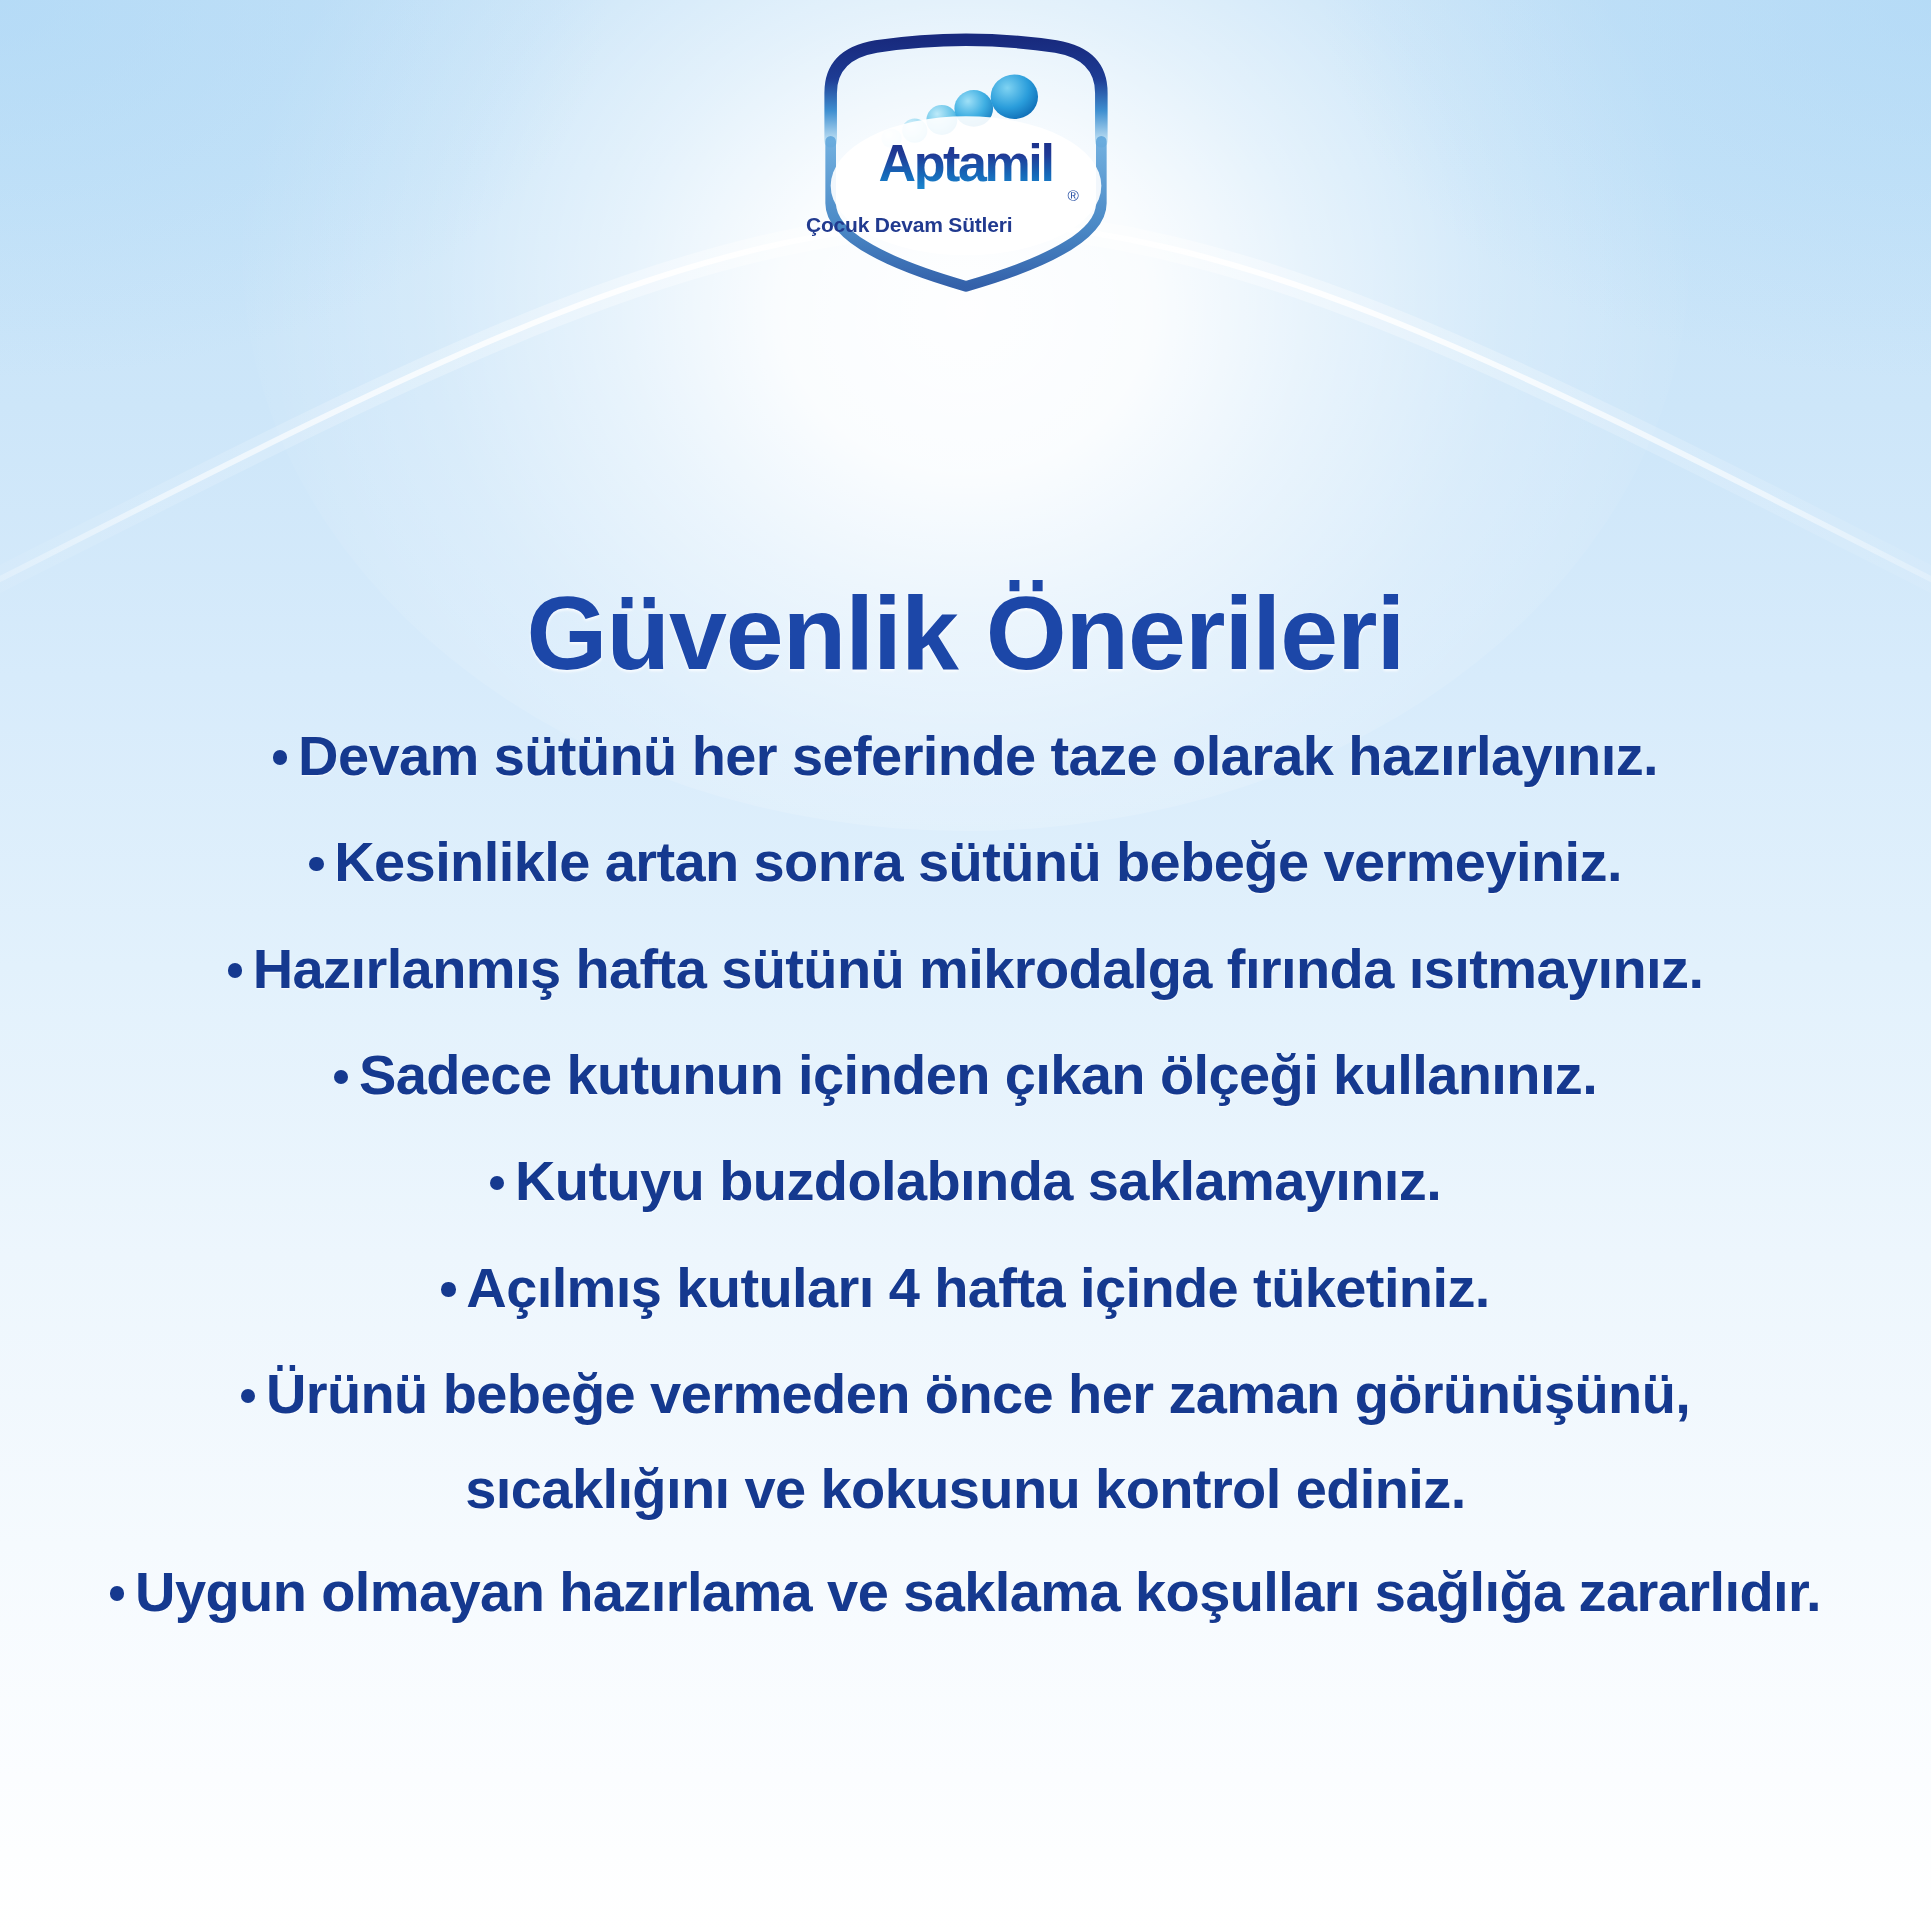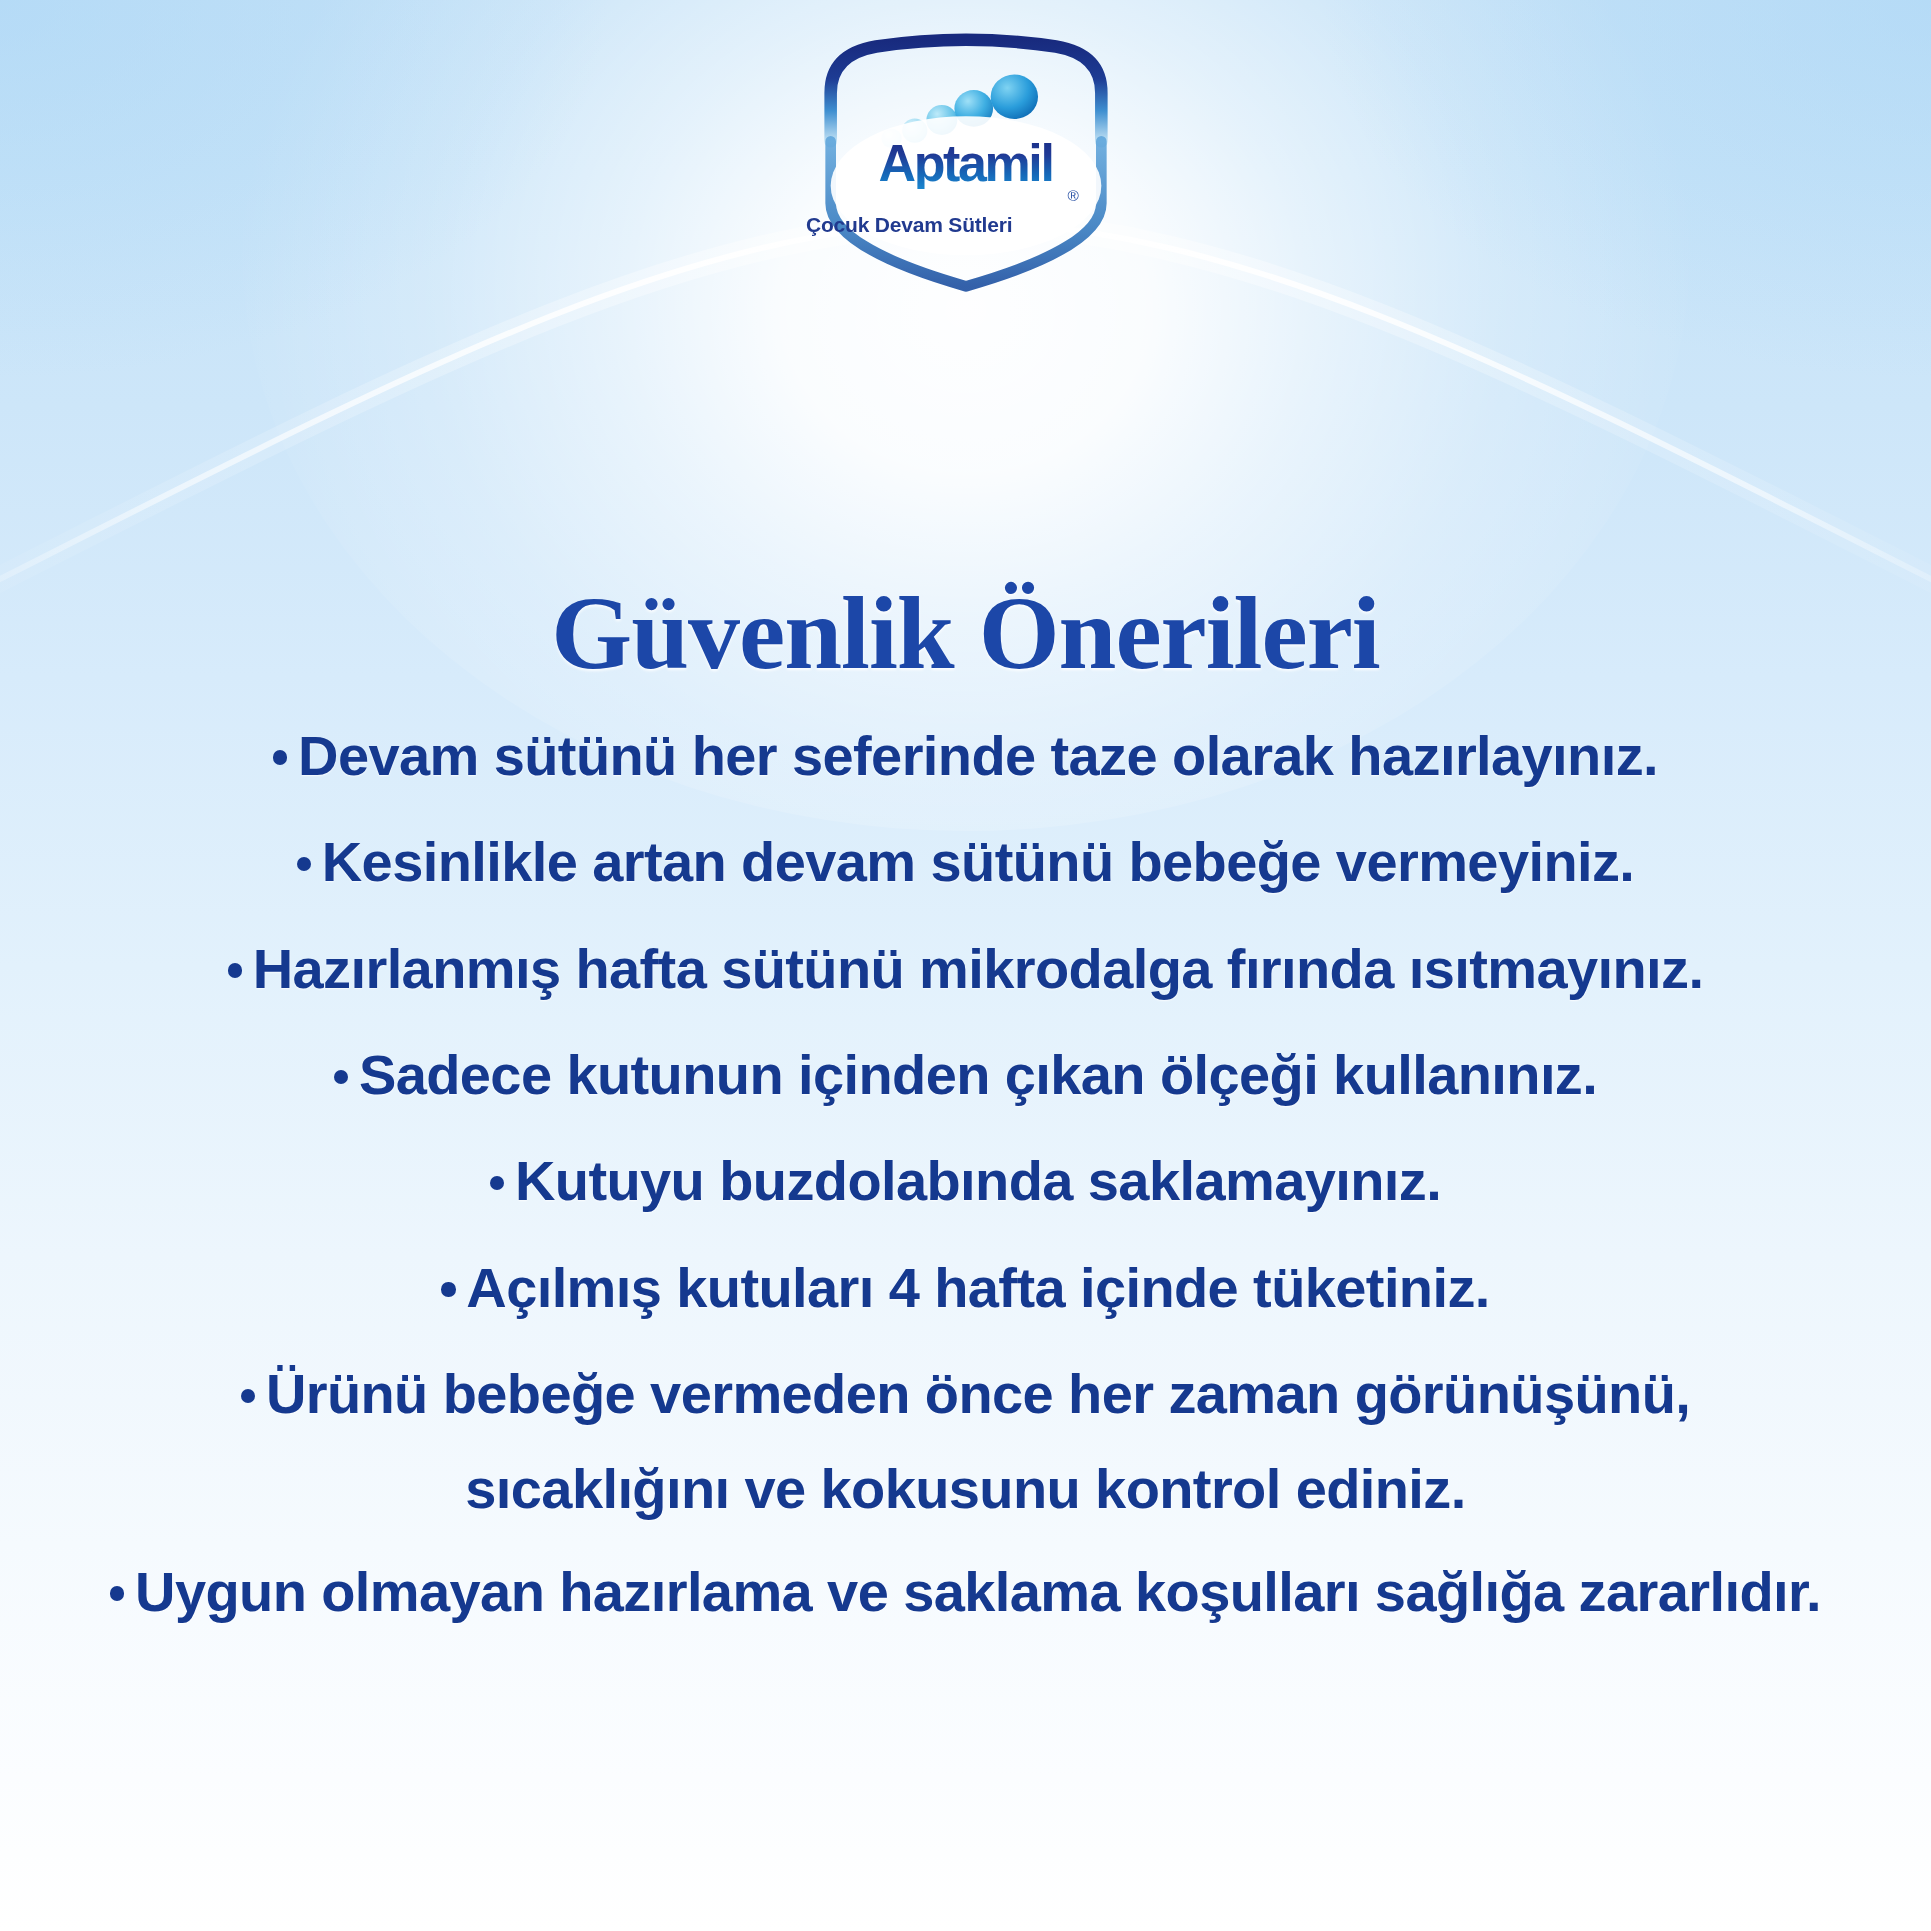--- a/index.html
+++ b/index.html
@@ -125,21 +125,21 @@
     white-space: nowrap;
   }
 
   
   .headline {
     position: absolute;
     left: 0;
     top: 502px;
     width: 1931px;
     text-align: center;
-    font-family: Liberation Serif, serif;
+    font-family: Liberation Sans, sans-serif;
     font-size: 104px;
     font-weight: bold;
     color: #1c47a8;
     letter-spacing: -1px;
     line-height: 1.18;
     text-shadow: 0 1.9px 2.9px rgba(255,255,255,0.85);
   }
 
   
   .tips {
@@ -273,21 +273,21 @@
     <div class="logo-tagline">Çocuk Devam Sütleri</div>
   </div>
 
   <h1 class="headline">Güvenlik Önerileri</h1>
 
   <ul class="tips">
     <li class="tip">
       <span class="bullet"></span><span>Devam sütünü her seferinde taze olarak hazırlayınız.</span>
     </li>
     <li class="tip">
-      <span class="bullet"></span><span>Kesinlikle artan devam sütünü bebeğe vermeyiniz.</span>
+      <span class="bullet"></span><span>Kesinlikle artan sonra sütünü bebeğe vermeyiniz.</span>
     </li>
     <li class="tip">
       <span class="bullet"></span><span>Hazırlanmış hafta sütünü mikrodalga fırında ısıtmayınız.</span>
     </li>
     <li class="tip">
       <span class="bullet"></span><span>Sadece kutunun içinden çıkan ölçeği kullanınız.</span>
     </li>
     <li class="tip">
       <span class="bullet"></span><span>Kutuyu buzdolabında saklamayınız.</span>
     </li>

